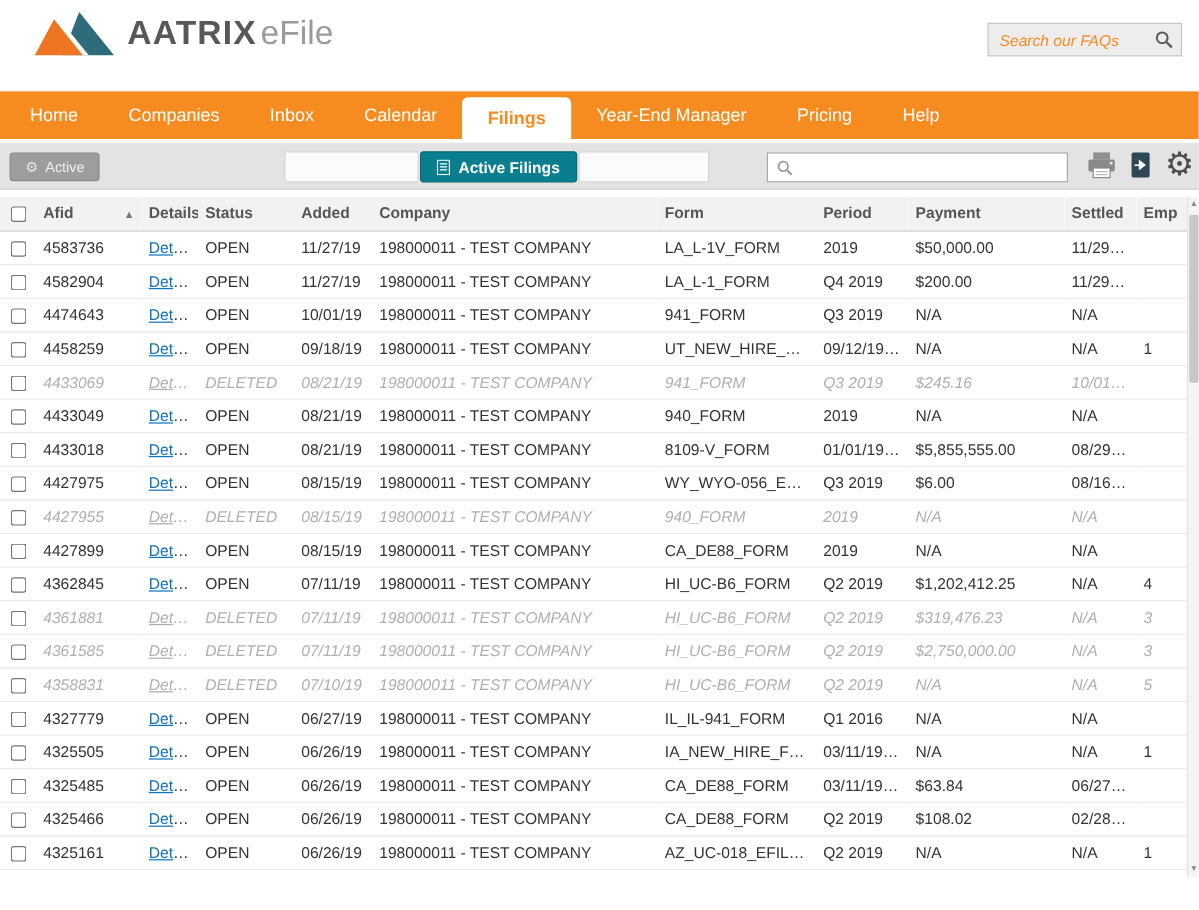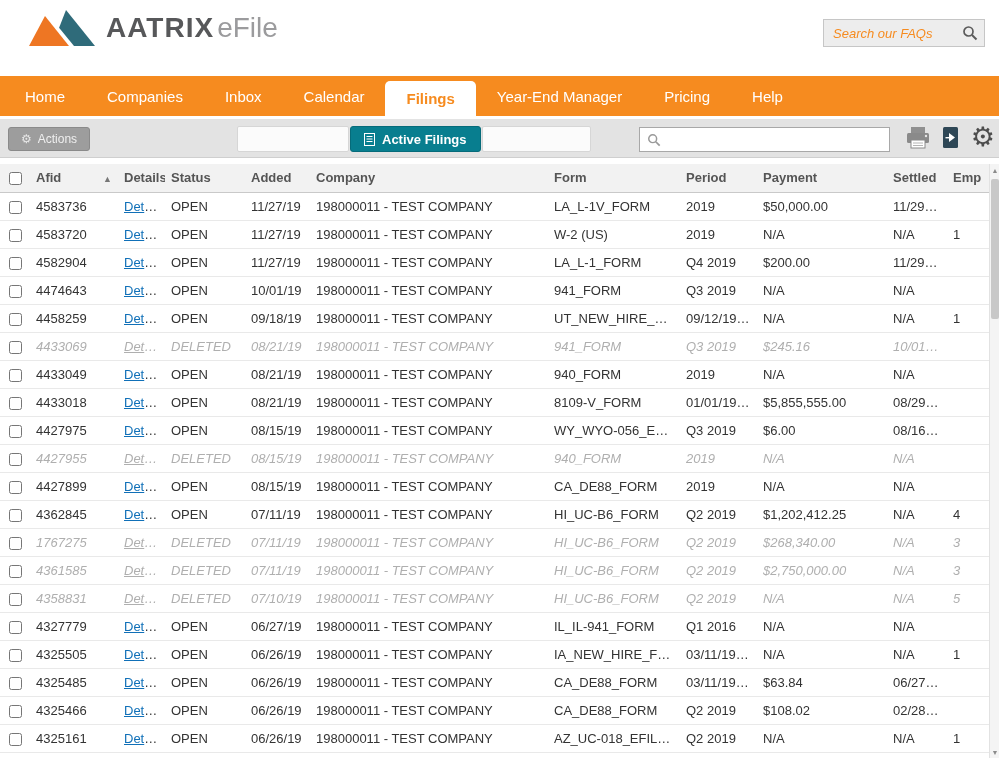--- a/index.html
+++ b/index.html
@@ -141,21 +141,21 @@
   <div class="nav-item">Year-End Manager</div>
   <div class="nav-item">Pricing</div>
   <div class="nav-item">Help</div>
 </nav>
 
 <div class="toolbar-gap"></div>
 
 <div class="toolbar">
   <button class="actions-btn">
     <span class="actions-gear">⚙</span>
-    <span>Actions</span>
+    <span>Active</span>
   </button>
 
   <div class="view-segment seg-left"></div>
   <button class="active-filings-btn">
     <svg width="11" height="13" viewBox="0 0 11 13">
         <rect x="0.5" y="0.5" width="10" height="12" fill="none" stroke="#fff" stroke-width="1"></rect>
         <line x1="2.5" y1="3.5" x2="8.5" y2="3.5" stroke="#fff"></line>
         <line x1="2.5" y1="6" x2="8.5" y2="6" stroke="#fff"></line>
         <line x1="2.5" y1="8.5" x2="8.5" y2="8.5" stroke="#fff"></line>
       </svg>
@@ -231,33 +231,20 @@
           <td class="col-added">11/27/19</td>
           <td class="col-company">198000011 - TEST COMPANY</td>
           <td class="col-form">LA_L-1V_FORM</td>
           <td class="col-period">2019</td>
           <td class="col-payment">$50,000.00</td>
           <td class="col-settled">11/29/19</td>
           <td class="col-emp"></td>
         </tr>
         <tr>
           <td class="cb-cell"><input type="checkbox" style=""></td>
-          <td class="col-afid">4583720</td>
-          <td class="col-details"><a href="#">Details</a></td>
-          <td class="col-status">OPEN</td>
-          <td class="col-added">11/27/19</td>
-          <td class="col-company">198000011 - TEST COMPANY</td>
-          <td class="col-form">W-2 (US)</td>
-          <td class="col-period">2019</td>
-          <td class="col-payment">N/A</td>
-          <td class="col-settled">N/A</td>
-          <td class="col-emp">1</td>
-        </tr>
-        <tr>
-          <td class="cb-cell"><input type="checkbox" style=""></td>
           <td class="col-afid">4582904</td>
           <td class="col-details"><a href="#">Details</a></td>
           <td class="col-status">OPEN</td>
           <td class="col-added">11/27/19</td>
           <td class="col-company">198000011 - TEST COMPANY</td>
           <td class="col-form">LA_L-1_FORM</td>
           <td class="col-period">Q4 2019</td>
           <td class="col-payment">$200.00</td>
           <td class="col-settled">11/29/19</td>
           <td class="col-emp"></td>
@@ -374,28 +361,28 @@
           <td class="col-added">07/11/19</td>
           <td class="col-company">198000011 - TEST COMPANY</td>
           <td class="col-form">HI_UC-B6_FORM</td>
           <td class="col-period">Q2 2019</td>
           <td class="col-payment">$1,202,412.25</td>
           <td class="col-settled">N/A</td>
           <td class="col-emp">4</td>
         </tr>
         <tr class="deleted">
           <td class="cb-cell"><input type="checkbox" style=""></td>
-          <td class="col-afid">1767275</td>
+          <td class="col-afid">4361881</td>
           <td class="col-details"><a href="#">Details</a></td>
           <td class="col-status">DELETED</td>
           <td class="col-added">07/11/19</td>
           <td class="col-company">198000011 - TEST COMPANY</td>
           <td class="col-form">HI_UC-B6_FORM</td>
           <td class="col-period">Q2 2019</td>
-          <td class="col-payment">$268,340.00</td>
+          <td class="col-payment">$319,476.23</td>
           <td class="col-settled">N/A</td>
           <td class="col-emp">3</td>
         </tr>
         <tr class="deleted">
           <td class="cb-cell"><input type="checkbox" style=""></td>
           <td class="col-afid">4361585</td>
           <td class="col-details"><a href="#">Details</a></td>
           <td class="col-status">DELETED</td>
           <td class="col-added">07/11/19</td>
           <td class="col-company">198000011 - TEST COMPANY</td>

